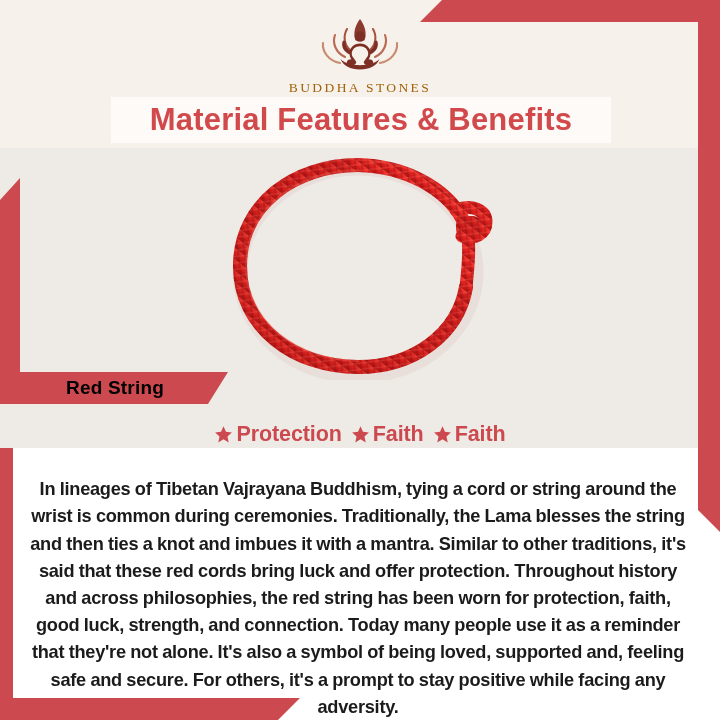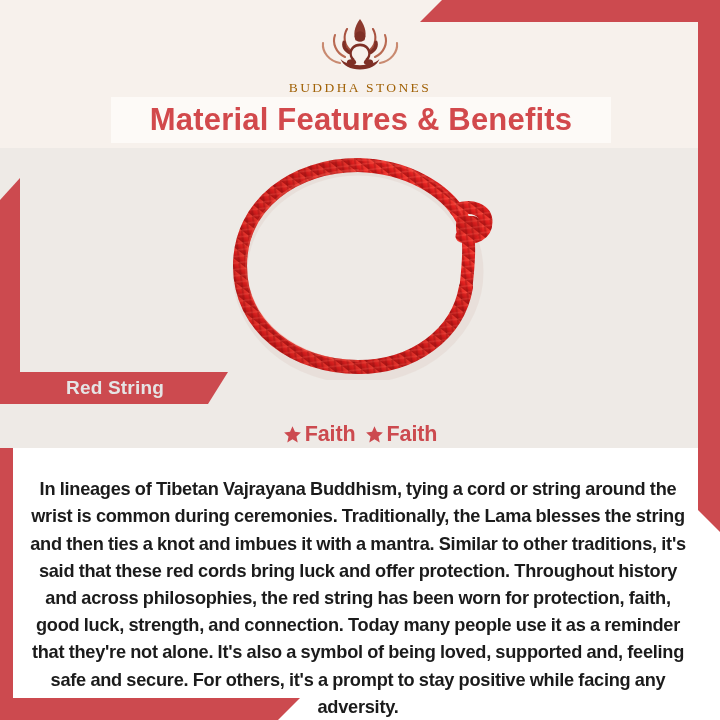--- a/index.html
+++ b/index.html
@@ -133,21 +133,21 @@
     position: absolute;
     left: 0; top: 372px;
     width: 228px; height: 32px;
     background: #cc4a4f;
     clip-path: polygon(0 0, 100% 0, calc(100% - 20px) 100%, 0 100%);
     display: flex;
     align-items: center;
   }
   .name-ribbon-text {
     margin-left: 66px;
-    color: #e5e5e5;
+    color: #000000;
     font-size: 19px;
     font-weight: bold;
     letter-spacing: 0.2px;
   }
 
   
   .benefits-row {
     position: absolute;
     left: 0; top: 418px;
     width: 720px; height: 32px;
@@ -273,20 +273,26 @@
 
   <div class="name-ribbon">
     <span class="name-ribbon-text">Red String</span>
   </div>
 
   <div class="benefits-row">
     <span class="benefit">
       <svg class="star-icon" viewBox="0 0 24 24" aria-hidden="true">
         <path d="M12 1.6 L15.1 8.6 L22.6 9.4 L17 14.5 L18.6 22 L12 18.1 L5.4 22 L7 14.5 L1.4 9.4 L8.9 8.6 Z" fill="currentColor"></path>
       </svg>
+      <span class="benefit-label">Protection</span>
+    </span>
+    <span class="benefit">
+      <svg class="star-icon" viewBox="0 0 24 24" aria-hidden="true">
+        <path d="M12 1.6 L15.1 8.6 L22.6 9.4 L17 14.5 L18.6 22 L12 18.1 L5.4 22 L7 14.5 L1.4 9.4 L8.9 8.6 Z" fill="currentColor"></path>
+      </svg>
       <span class="benefit-label">Faith</span>
     </span>
     <span class="benefit">
       <svg class="star-icon" viewBox="0 0 24 24" aria-hidden="true">
         <path d="M12 1.6 L15.1 8.6 L22.6 9.4 L17 14.5 L18.6 22 L12 18.1 L5.4 22 L7 14.5 L1.4 9.4 L8.9 8.6 Z" fill="currentColor"></path>
       </svg>
       <span class="benefit-label">Faith</span>
     </span>
   </div>
 

